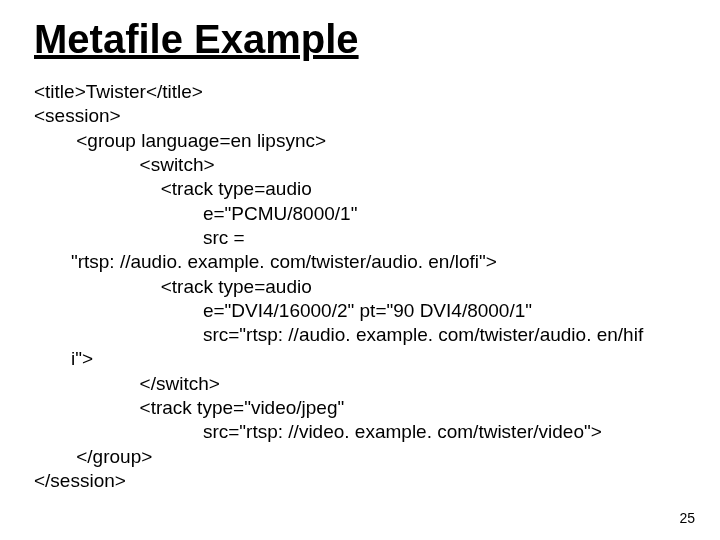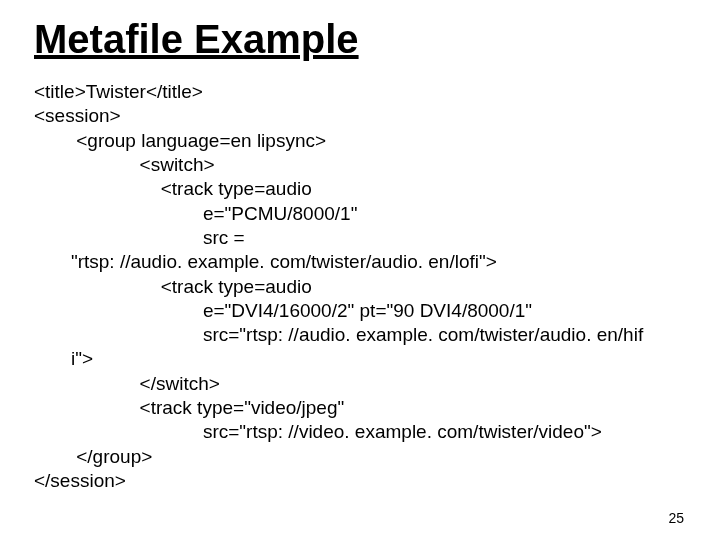--- a/index.html
+++ b/index.html
@@ -26,21 +26,21 @@
     line-height: 1.05;
   }
   .code {
     font-size: 19px;
     line-height: 1.28;
     white-space: pre;
     margin-top: 20px;
   }
   .pagenum {
     position: absolute;
-    right: 36px;
+    right: 25px;
     bottom: 14px;
     font-size: 14px;
     color: #000;
     font-family: "Comic Sans MS", cursive, sans-serif;
   }
 </style>
 </head>
 <body>
 
 <div class="slide">

